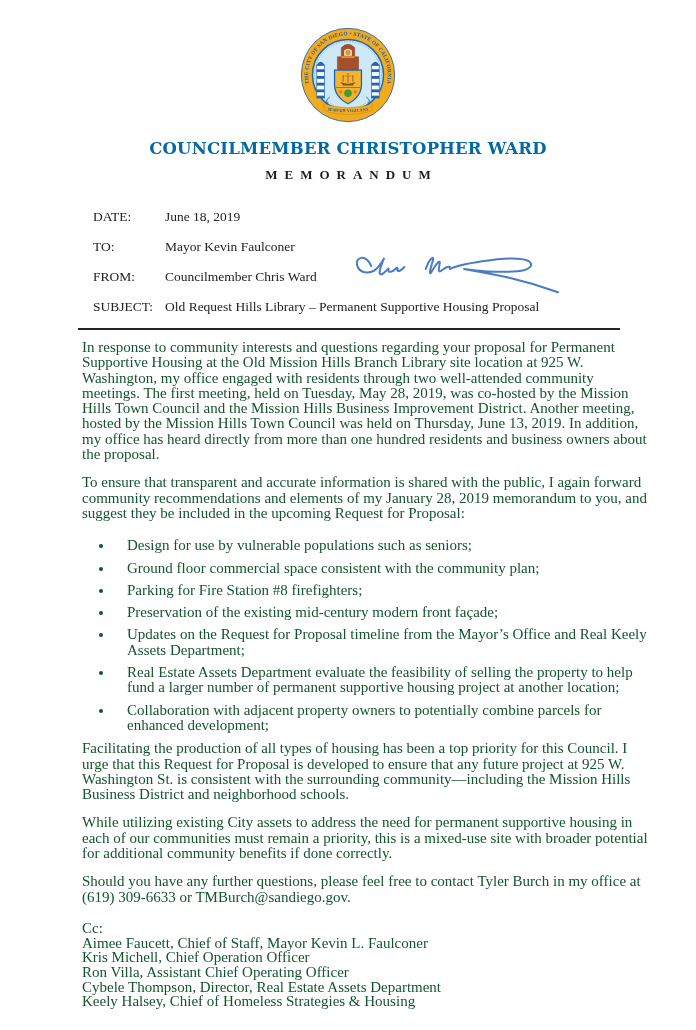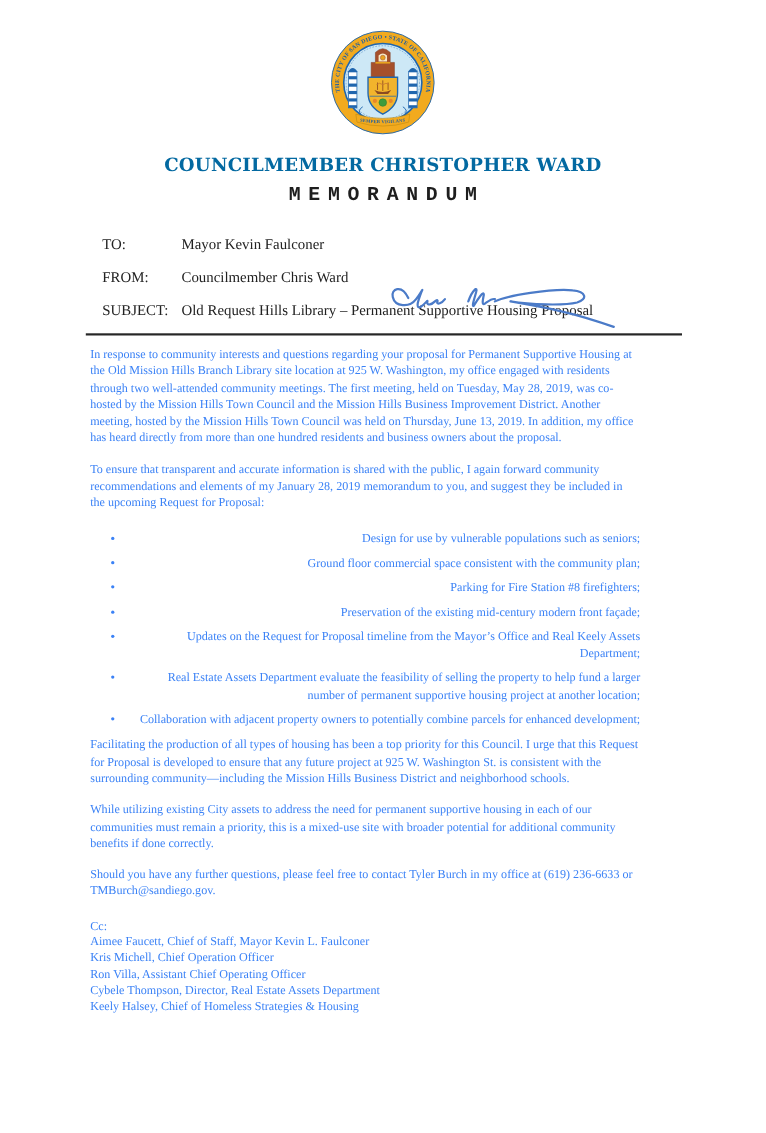--- a/index.html
+++ b/index.html
@@ -19,40 +19,40 @@
     margin-top:12px;
     text-align:center;
     font-family:"DejaVu Serif", serif;
     font-size:16.5px; font-weight:bold;
     letter-spacing:0.2px;
     color:#0369a1;
   }
   .memo-heading {
     margin-top:9px;
     text-align:center;
-    font-family:Liberation Mono, monospace;
-    font-size:18px; font-weight:bold;
+    font-family:Liberation Serif, serif;
+    font-size:13px; font-weight:bold;
     letter-spacing:7px;
     text-indent:7px; 
     color:#1e1e1e;
   }
 
   .meta { position:relative; margin:25px 75px 0 93px; font-size:13.5px; color:#222; }
   .meta-row { display:flex; margin-bottom:13px; line-height:17px; }
   .meta-row:last-child { margin-bottom:0; }
   .meta-label { width:72px; flex:0 0 72px; }
   .meta-value { flex:1; }
   .signature { position:absolute; left:258px; top:36px; width:212px; height:54px; pointer-events:none; }
 
   .rule { margin:11px 76px 0 78px; border-top:2px solid #262626; }
 
-  .content { margin:10px 114px 0 82px; font-size:11px; line-height:15.3px; color:#3b82f6; }
+  .content { margin:10px 41px 0 82px; font-size:15px; line-height:15.3px; color:#14532d; }
   .content p { margin:0 0 13px 0; }
   .bullet-list { margin:17px 0 8px 0; padding-left:32px; }
-  .bullet-list li { margin-bottom:7px; padding-left:13px;text-align:right; }
+  .bullet-list li { margin-bottom:7px; padding-left:13px; }
 
   .cc-block { margin-top:16px; line-height:14.7px; }
   .cc-line { white-space:nowrap; }
 </style>
 </head>
 <body>
 
 <div class="page">
 
   <div class="seal-wrap">
@@ -116,20 +116,24 @@
         <textPath href="#bannerPath" startOffset="50%" text-anchor="middle">SEMPER VIGILANS</textPath>
       </text>
     </svg>
   </div>
 
   <div class="doc-title">COUNCILMEMBER CHRISTOPHER WARD</div>
   <div class="memo-heading">MEMORANDUM</div>
 
   <div class="meta">
     <div class="meta-row">
+      <span class="meta-label">DATE:</span>
+      <span class="meta-value">June 18, 2019</span>
+    </div>
+    <div class="meta-row">
       <span class="meta-label">TO:</span>
       <span class="meta-value">Mayor Kevin Faulconer</span>
     </div>
     <div class="meta-row">
       <span class="meta-label">FROM:</span>
       <span class="meta-value">Councilmember Chris Ward</span>
     </div>
     <div class="meta-row">
       <span class="meta-label">SUBJECT:</span>
       <span class="meta-value">Old Request Hills Library – Permanent Supportive Housing Proposal</span>
@@ -153,21 +157,21 @@
       <li>Design for use by vulnerable populations such as seniors;</li>
       <li>Ground floor commercial space consistent with the community plan;</li>
       <li>Parking for Fire Station #8 firefighters;</li>
       <li>Preservation of the existing mid-century modern front façade;</li>
       <li>Updates on the Request for Proposal timeline from the Mayor’s Office and Real Keely Assets Department;</li>
       <li>Real Estate Assets Department evaluate the feasibility of selling the property to help fund a larger number of permanent supportive housing project at another location;</li>
       <li>Collaboration with adjacent property owners to potentially combine parcels for enhanced development;</li>
     </ul>
     <p>Facilitating the production of all types of housing has been a top priority for this Council. I urge that this Request for Proposal is developed to ensure that any future project at 925 W. Washington St. is consistent with the surrounding community—including the Mission Hills Business District and neighborhood schools.</p>
     <p>While utilizing existing City assets to address the need for permanent supportive housing in each of our communities must remain a priority, this is a mixed-use site with broader potential for additional community benefits if done correctly.</p>
-    <p>Should you have any further questions, please feel free to contact Tyler Burch in my office at (619) 236-6633 or TMBurch@sandiego.gov.</p>
+    <p>Should you have any further questions, please feel free to contact Tyler Burch in my office at (619) 309-6633 or TMBurch@sandiego.gov.</p>
 
     <div class="cc-block">
       <div class="cc-line">Cc:</div>
       <div class="cc-line">Aimee Faucett, Chief of Staff, Mayor Kevin L. Faulconer</div>
       <div class="cc-line">Kris Michell, Chief Operation Officer</div>
       <div class="cc-line">Ron Villa, Assistant Chief Operating Officer</div>
       <div class="cc-line">Cybele Thompson, Director, Real Estate Assets Department</div>
       <div class="cc-line">Keely Halsey, Chief of Homeless Strategies &amp; Housing</div>
     </div>
   </div>

